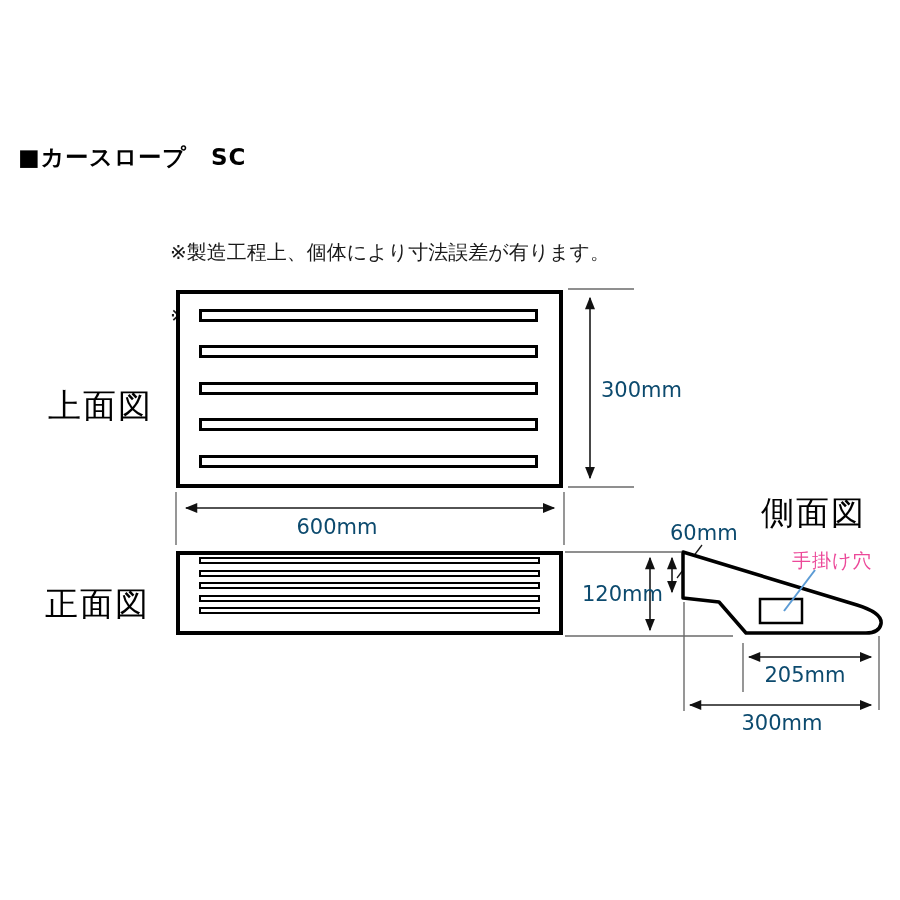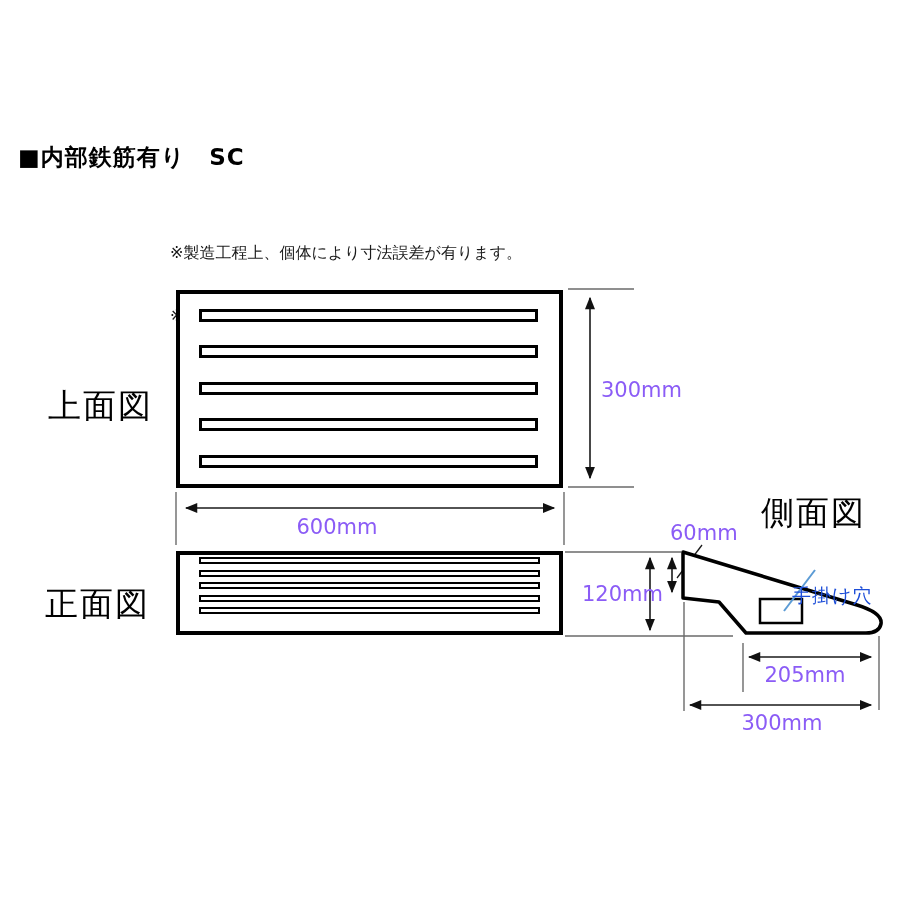--- a/index.html
+++ b/index.html
@@ -13,52 +13,52 @@
     overflow: hidden;
   }
   .abs { position: absolute; }
   .title {
     left: 18px; top: 142px;
     font-size: 23px; font-weight: 600; color: #000;
     letter-spacing: 1px; white-space: pre;
   }
   .notes {
     left: 170px; top: 200px;
-    font-size: 16px; color: #1a1a1a; line-height: 21px; white-space: pre;
+    font-size: 20px; color: #1a1a1a; line-height: 21px; white-space: pre;
   }
   .view-label {
     font-size: 33px; color: #000; letter-spacing: 2px; white-space: pre;
   }
   .dim-text {
-    font-size: 21px; color: #8b5cf6; white-space: pre;
+    font-size: 21px; color: #0c4a6e; white-space: pre;
   }
   .centered { text-align: center; }
   .outline-rect {
     border: 4px solid #000; background: #fff;
   }
   .slat {
     position: absolute; border: 3px solid #000; background: #fff;
   }
   .bar {
     position: absolute; border: 2px solid #000; background: #fff; height: 7px;
   }
   .hand-hole-label {
-    font-size: 19px; color: #1d4ed8; letter-spacing: 1px; white-space: pre; margin-top: 35px;
+    font-size: 19px; color: #ec4899; letter-spacing: 1px; white-space: pre;
   }
   svg.linework {
     position: absolute; left: 0; top: 0; width: 900px; height: 900px;
     pointer-events: none;
   }
 </style>
 </head>
 <body>
 
 <div class="page">
 
-  <div class="abs title">■内部鉄筋有り　SC</div>
+  <div class="abs title">■カースロープ　SC</div>
   <div class="abs notes">
     <div>※製造工程上、個体により寸法誤差が有ります。</div>
     <div>※内部鉄筋有り。</div>
   </div>
 
   <div class="abs view-label" style="left:48px; top:384px;">上面図</div>
   <div class="abs view-label" style="left:45px; top:582px;">正面図</div>
   <div class="abs view-label" style="left:761px; top:491px;">側面図</div>
 
   <div class="abs outline-rect" style="left:176px; top:290px; width:387px; height:198px;"></div>

